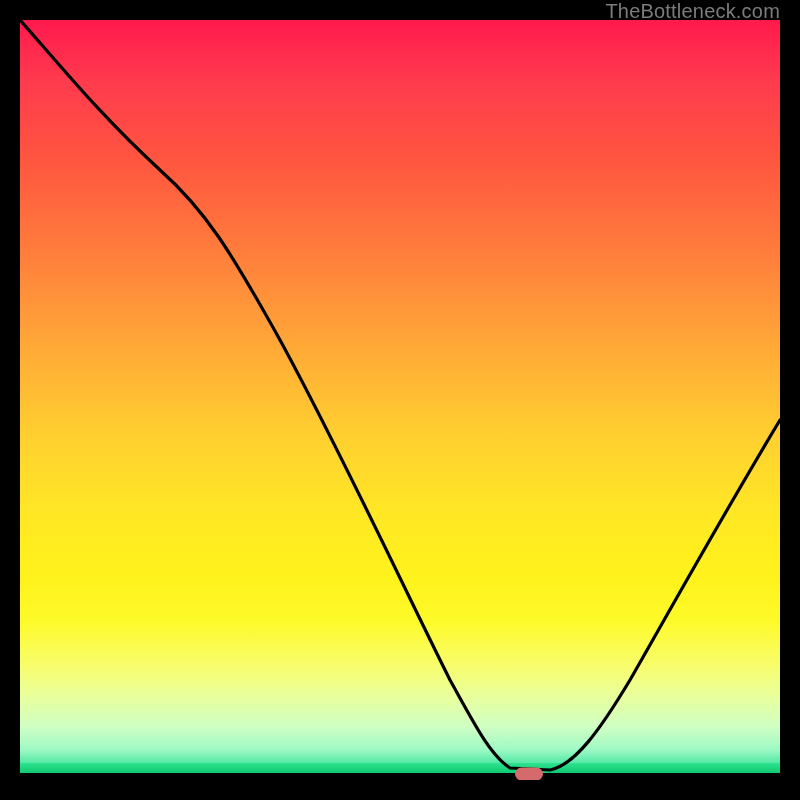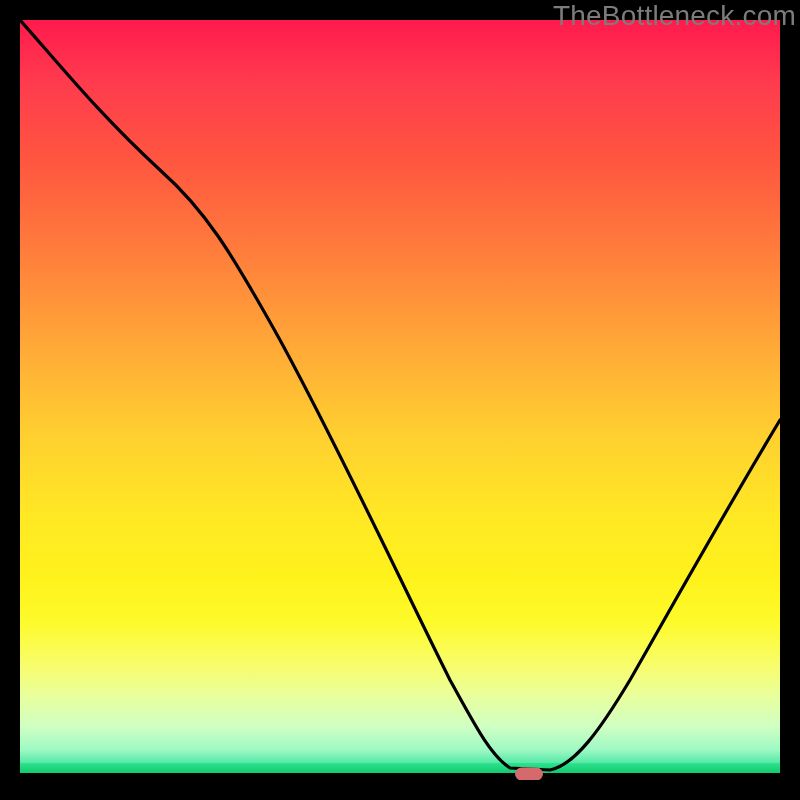--- a/index.html
+++ b/index.html
@@ -73,23 +73,23 @@
     width: 28px;
     height: 13px;
     border-radius: 7px;
     background: #d56a6c;
     transform: translate(-50%, -50%);
     pointer-events: none;
   }
   .watermark {
     position: absolute;
     top: 0px;
-    right: 4px;
+    right: 20px;
     color: #7c7c7c;
-    font-size: 28px;
+    font-size: 20px;
     font-weight: 500;
     letter-spacing: 0.2px;
   }
 </style>
 </head>
 <body>
 
 <div class="frame">
 
   <div class="plot">

